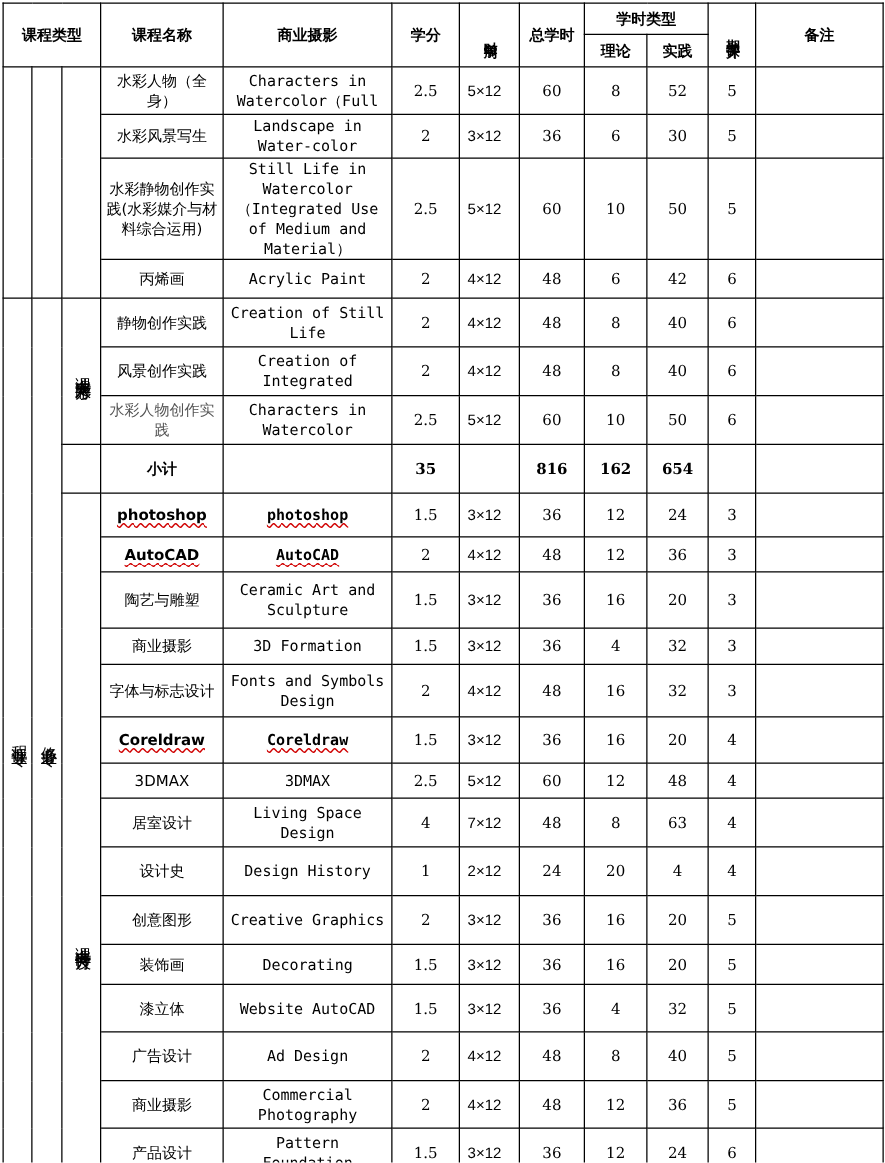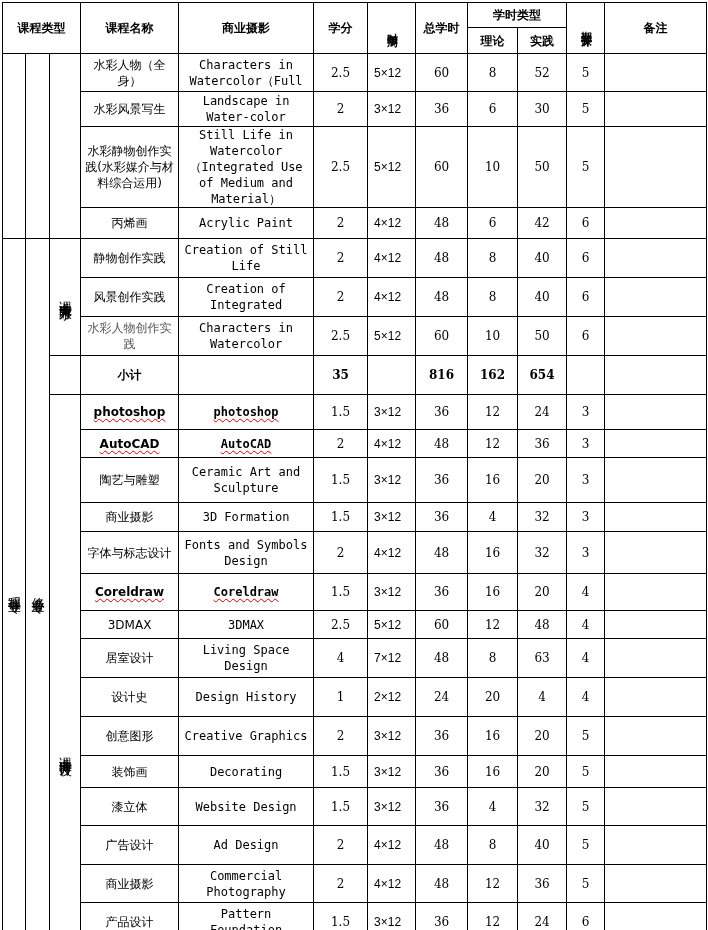--- a/index.html
+++ b/index.html
@@ -274,21 +274,21 @@
         <td class="num"><span>1.5</span></td>
         <td class="wk"><span>3×12</span></td>
         <td class="num"><span>36</span></td>
         <td class="num"><span>16</span></td>
         <td class="num"><span>20</span></td>
         <td class="num"><span>5</span></td>
         <td><span></span></td>
       </tr>
       <tr style="height: 38px;">
         <td><span>漆立体</span></td>
-        <td class="en"><span>Website Design</span></td>
+        <td class="en"><span>Website AutoCAD</span></td>
         <td class="num"><span>1.5</span></td>
         <td class="wk"><span>3×12</span></td>
         <td class="num"><span>36</span></td>
         <td class="num"><span>4</span></td>
         <td class="num"><span>32</span></td>
         <td class="num"><span>5</span></td>
         <td><span></span></td>
       </tr>
       <tr style="height: 39px;">
         <td><span>广告设计</span></td>

